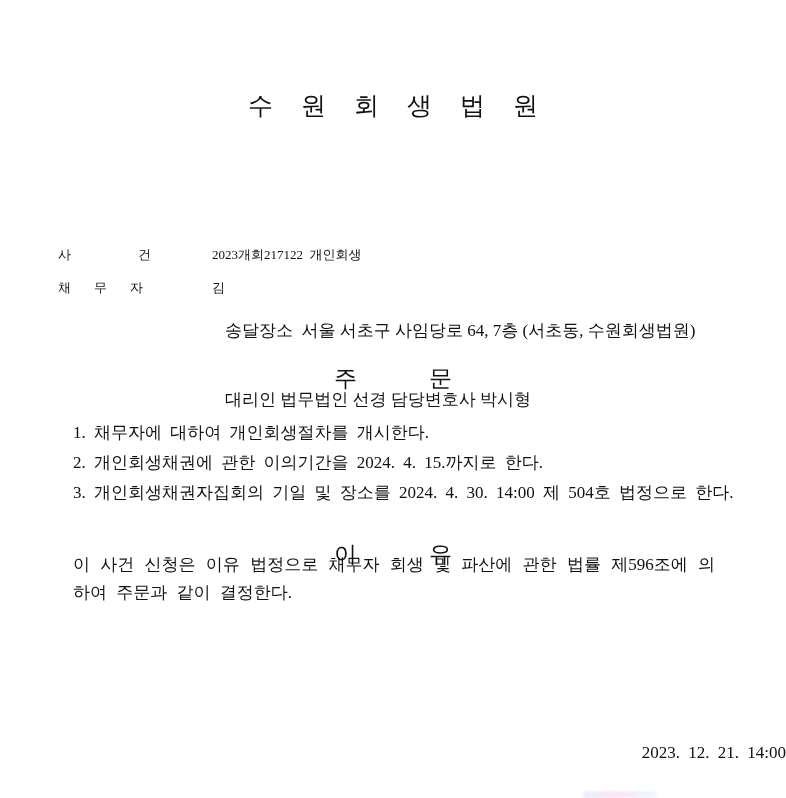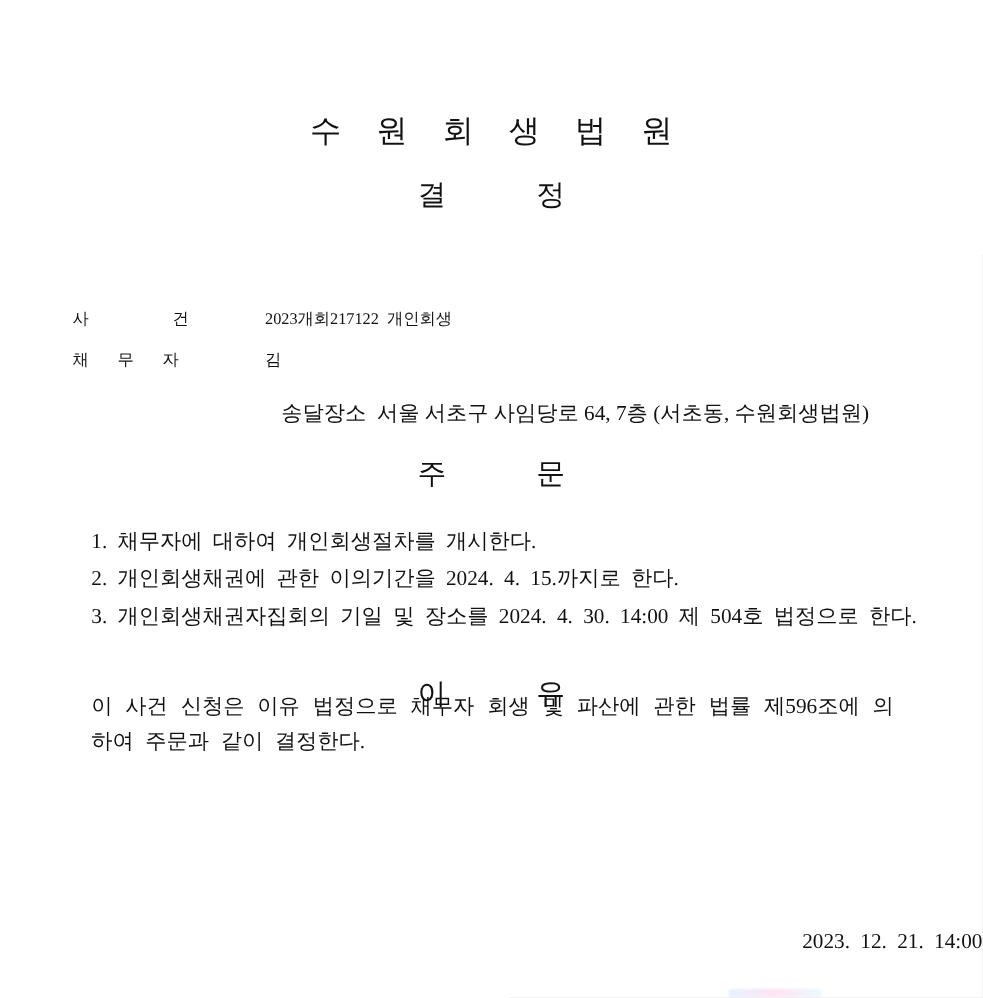--- a/index.html
+++ b/index.html
@@ -126,36 +126,34 @@
 </style>
 </head>
 <body>
 
 <div class="page">
 
   <div class="center-line court-title">
     <span class="spread">수원회생법원</span>
   </div>
 
-  <div class="center-line big-heading doc-type">
-    <span class="spread">결정</span>
-  </div>
 
   <div class="case-row row-case">
     <span class="case-label label-2">사건</span>
     <span class="case-value">2023개회217122  개인회생</span>
   </div>
 
   <div class="case-row row-debtor">
     <span class="case-label label-3">채무자</span>
     <span class="case-value">김</span>
   </div>
 
   <div class="service-block">
     <div>송달장소  서울 서초구 사임당로 64, 7층 (서초동, 수원회생법원)</div>
+    <div>대리인 법무법인 선경 담당변호사 박시형</div>
   </div>
 
   <div class="center-line big-heading order-head">
     <span class="spread">주문</span>
   </div>
 
   <div class="order-list">
     <div class="order-item">1. 채무자에 대하여 개인회생절차를 개시한다.</div>
     <div class="order-item">2. 개인회생채권에 관한 이의기간을 2024. 4. 15.까지로 한다.</div>
     <div class="order-item">3. 개인회생채권자집회의 기일 및 장소를 2024. 4. 30. 14:00 제 504호 법정으로 한다.</div>

